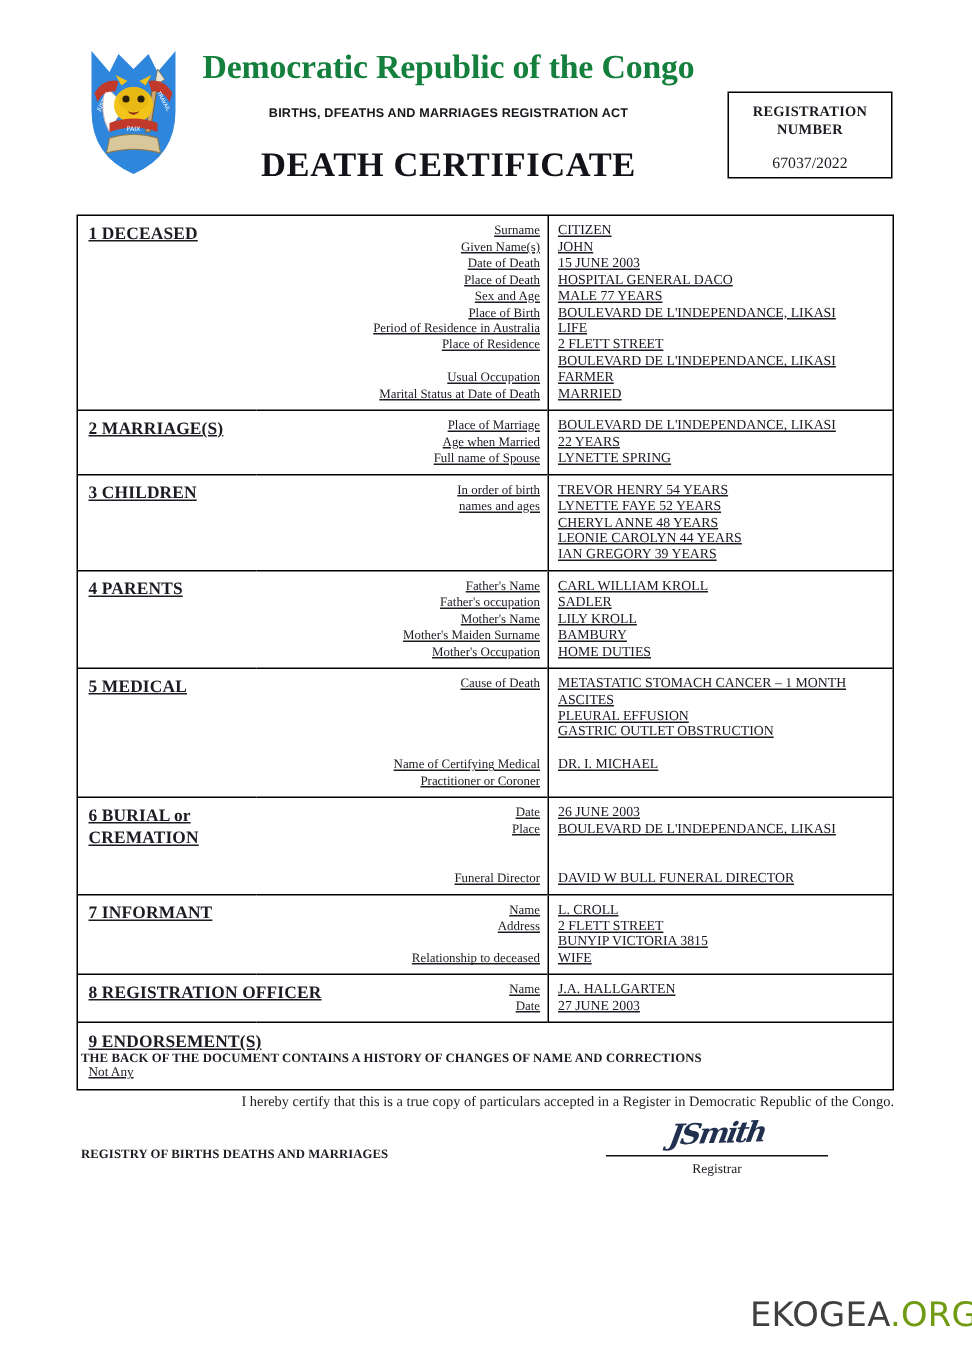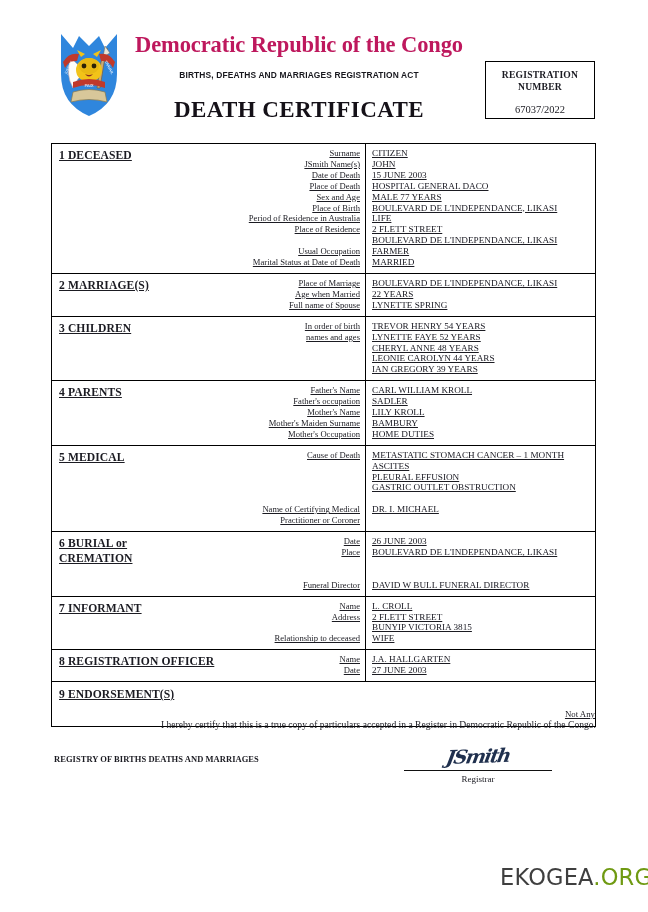--- a/index.html
+++ b/index.html
@@ -40,21 +40,21 @@
     text-align: center;
   }
   .doc-title {
     font-family: "Liberation Serif", "DejaVu Serif", serif;
     font-weight: bold;
     font-size: 22.5px;
     letter-spacing: -0.1px;
     line-height: 28px;
     margin: 9px 0 0 0;
     white-space: nowrap;
-    color: #be185d;
+    color: #15803d;
   }
   .act-line {
     font-family: "Liberation Sans", "DejaVu Sans", sans-serif;
     font-weight: bold;
     font-size: 8.4px;
     letter-spacing: 0.15px;
     margin-top: 11px;
     color: #17171d;
   }
   .cert-title {
@@ -145,21 +145,20 @@
   }
   .sp { visibility: hidden; }
 
   .endorse-cell {
     padding: 5px 0 7px 7px !important;
   }
   .endorse-note {
     font-size: 8.8px;
     margin-top: 7px;
     color: #1b1b22;
-    text-align: right;
   }
 
   
   .footer {
     position: absolute;
     left: 54px; top: 700px;
     width: 542px;
   }
   .f-bold {
     font-weight: bold;
@@ -269,21 +268,21 @@
 
   <div class="tbl">
     <table>
       <tbody id="table-body">
           <tr class="sec-row first">
             <td class="c-head">
               <div class="sec-title">1 DECEASED</div>
             </td>
             <td class="c-label">
               <div class="lbl">Surname</div>
-              <div class="lbl">JSmith Name(s)</div>
+              <div class="lbl">Given Name(s)</div>
               <div class="lbl">Date of Death</div>
               <div class="lbl">Place of Death</div>
               <div class="lbl">Sex and Age</div>
               <div class="lbl">Place of Birth</div>
               <div class="lbl">Period of Residence in Australia</div>
               <div class="lbl">Place of Residence</div>
               <div class="lbl sp">&nbsp;</div>
               <div class="lbl">Usual Occupation</div>
               <div class="lbl">Marital Status at Date of Death</div>
             </td>
@@ -431,20 +430,21 @@
             <td colspan="3" class="endorse-cell">
               <div class="sec-title">9 ENDORSEMENT(S)</div>
               <div class="endorse-note">Not Any</div>
             </td>
           </tr>
         </tbody>
     </table>
   </div>
 
   <div class="footer">
+    <div class="f-bold">THE BACK OF THE DOCUMENT CONTAINS A HISTORY OF CHANGES OF NAME AND CORRECTIONS</div>
     <div class="f-normal">I hereby certify that this is a true copy of particulars accepted in a Register in Democratic Republic of the Congo.</div>
     <div class="f-registry">REGISTRY OF BIRTHS DEATHS AND MARRIAGES</div>
   </div>
 
   <div class="sig-area">
     <div class="signature">JSmith</div>
     <div class="sig-line"></div>
     <div class="sig-caption">Registrar</div>
   </div>
 

